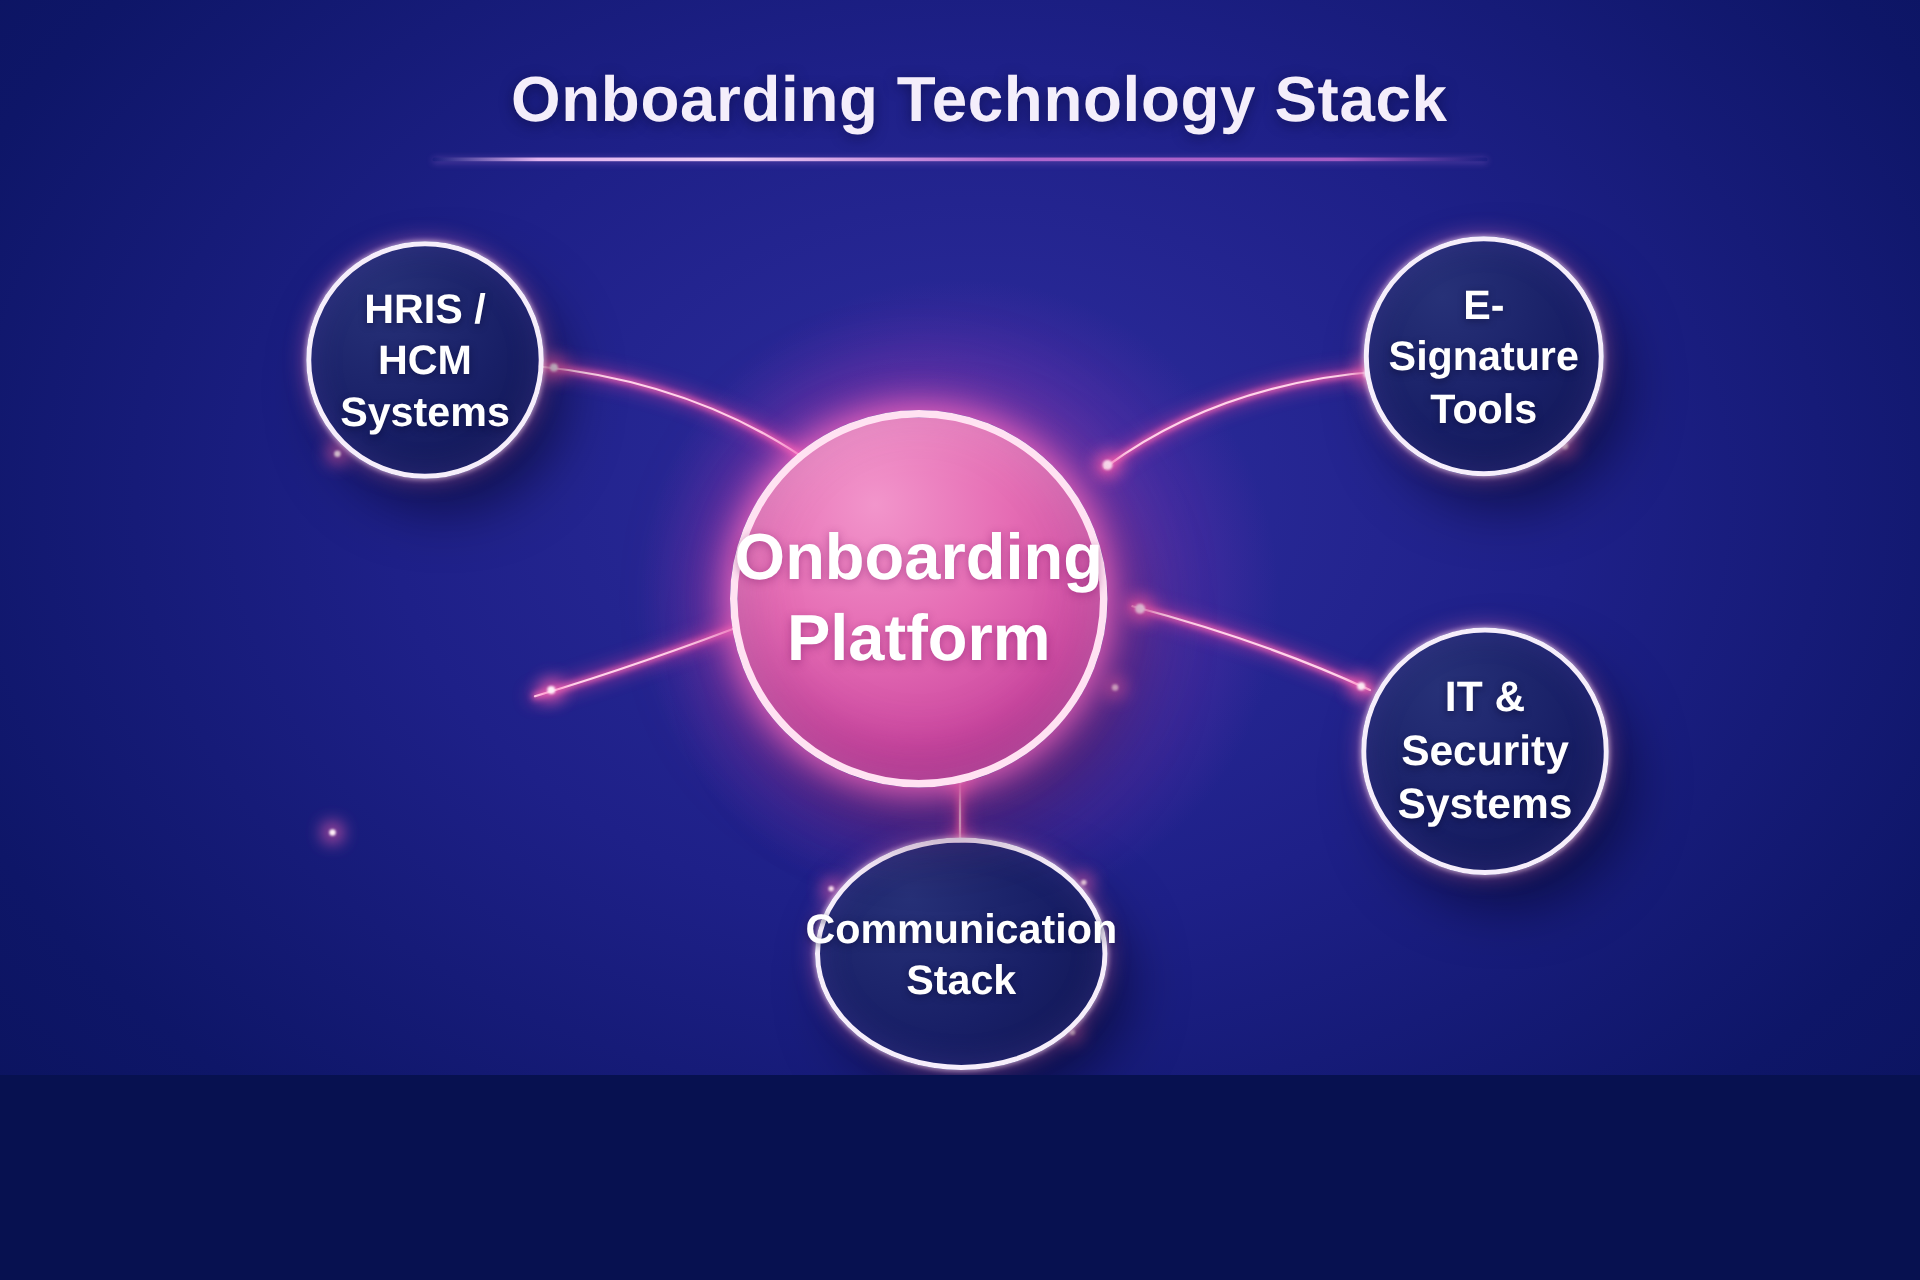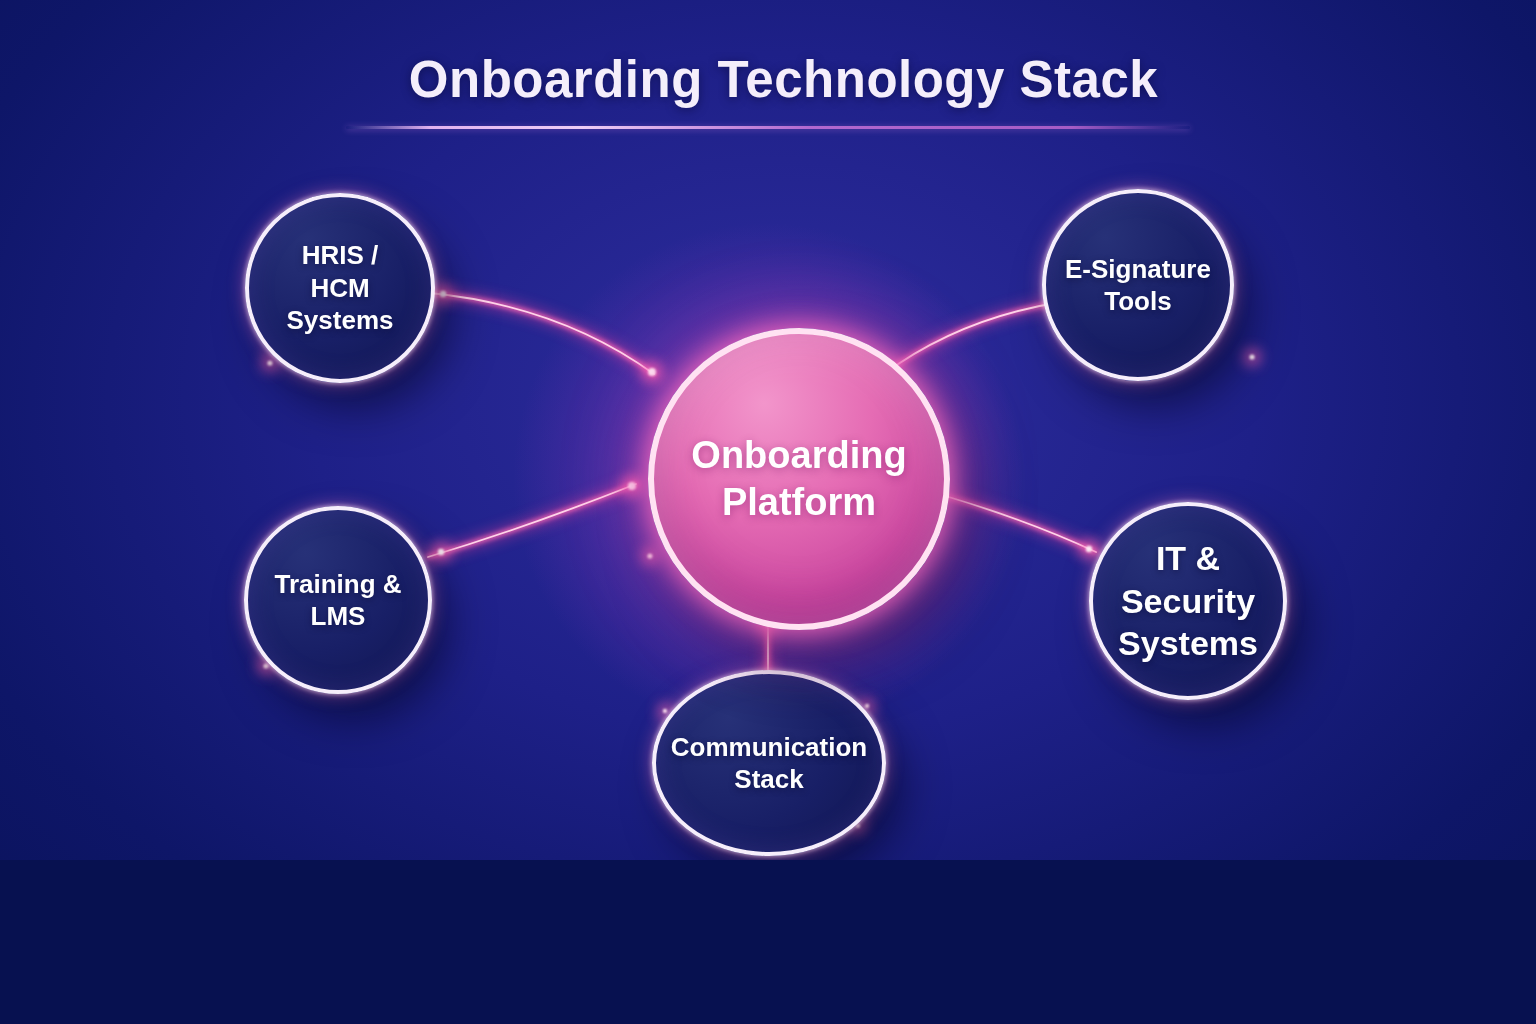--- a/index.html
+++ b/index.html
@@ -35,38 +35,38 @@
   }
   .node .label{white-space:pre-line;line-height:1.25;}
   .satellite{
     background:radial-gradient(circle at 32% 24%, #273178 0%, #181f66 55%, #101550 100%);
     border:4px solid #f6eefb;
     box-shadow:
       0 0 16px 2px rgba(255,120,200,.40),
       0 0 4px 1px rgba(255,255,255,.55),
       16px 24px 44px rgba(2,4,28,.55),
       inset 0 0 24px rgba(120,90,200,.22);
-    font-size:26px;
+    font-size:33px;
     text-shadow:0 2px 6px rgba(10,10,50,.5);
   }
   .node-center{
-    left:648px;top:328px;width:302px;height:302px;
+    left:584px;top:328px;width:302px;height:302px;
     background:radial-gradient(circle at 38% 24%, #f295cb 0%, #e56cb4 38%, #ce4ba2 68%, #a83390 100%);
     border:6px solid #ffe2f2;
     box-shadow:
       0 0 26px 4px rgba(255,110,195,.85),
       0 0 70px 14px rgba(240,70,180,.45),
       18px 30px 60px rgba(3,4,30,.5),
       inset 0 10px 40px rgba(255,255,255,.22),
       inset 0 -18px 44px rgba(120,20,110,.35);
-    font-size:38px;
+    font-size:52px;
     text-shadow:0 2px 8px rgba(120,20,100,.45);
   }
   .node-hris{left:245px;top:193px;width:190px;height:190px;}
-  .node-esignature{left:1042px;top:189px;width:192px;height:192px;}
+  .node-esignature{left:1091px;top:189px;width:192px;height:192px;}
   .node-training{left:244px;top:506px;width:188px;height:188px;}
   .node-itsecurity{left:1089px;top:502px;width:198px;height:198px;font-size:34px;}
   .node-communication{left:652px;top:670px;width:234px;height:186px;}
 </style>
 </head>
 <body>
 
 <div class="stage">
 
   <svg class="connections" width="1536" height="1024" viewBox="0 0 1536 1024">
@@ -157,24 +157,20 @@
     <span class="label">HRIS /
 HCM
 Systems</span>
   </div>
 
   <div class="node satellite node-esignature">
     <span class="label">E-Signature
 Tools</span>
   </div>
 
-  <div class="node satellite node-training">
-    <span class="label">Training &amp;
-LMS</span>
-  </div>
 
   <div class="node satellite node-itsecurity">
     <span class="label">IT &amp; Security
 Systems</span>
   </div>
 
   <div class="node satellite node-communication">
     <span class="label">Communication
 Stack</span>
   </div>

